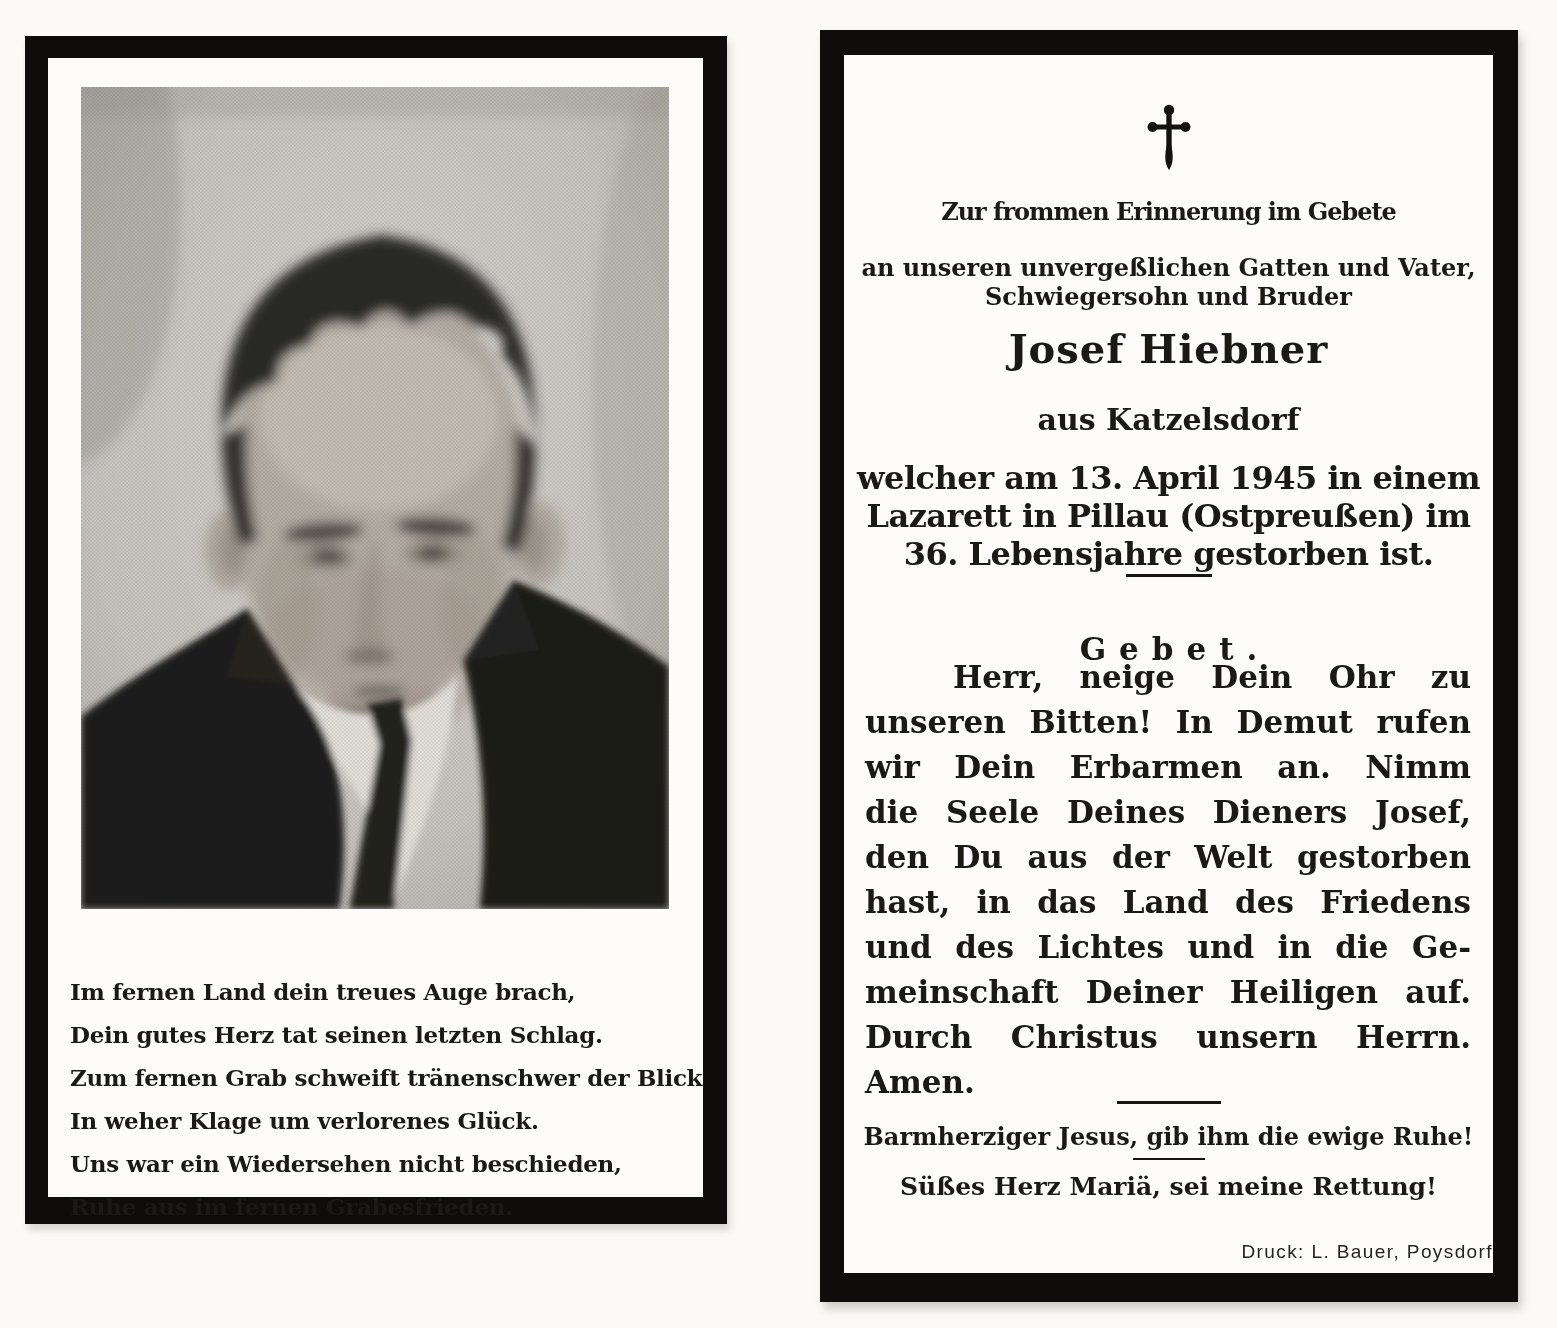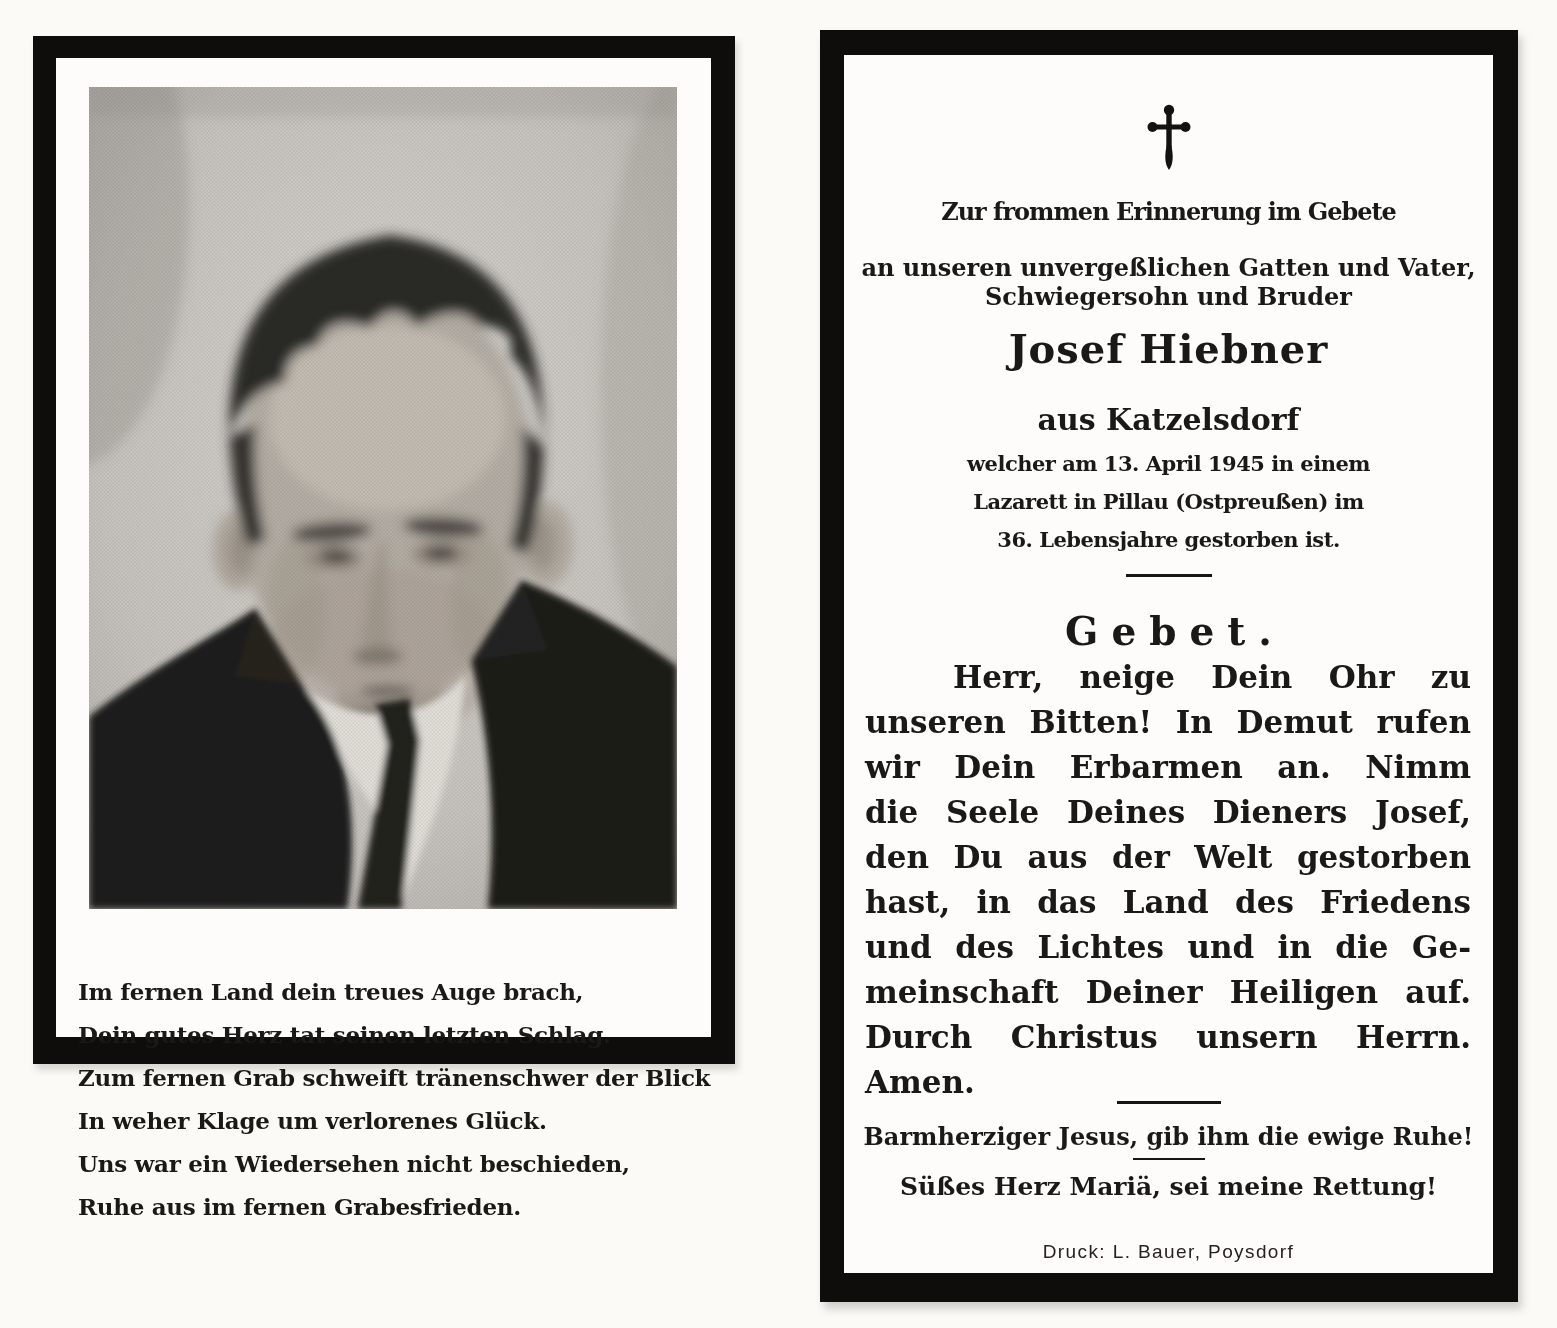--- a/index.html
+++ b/index.html
@@ -1,50 +1,50 @@
 <!DOCTYPE html>
 <html><head>
 <meta charset="utf-8">
 <style>
   html,body{margin:0;padding:0;}
   .page{position:relative;width:1557px;height:1328px;background:#fbfaf7;overflow:hidden;
         font-family:"DejaVu Serif",serif;color:#1b1916;}
   .card{position:absolute;background:#fdfcfa;box-sizing:border-box;border-style:solid;border-color:#0e0d0b;}
-  .card-left{left:33px;top:36px;width:702px;height:1028px;border-width:22px 24px 27px 23px;
+  .card-left{left:25px;top:36px;width:702px;height:1188px;border-width:22px 24px 27px 23px;
              box-shadow:3px 6px 7px rgba(60,55,45,.18);padding-left:12px;}
   .card-right{left:820px;top:30px;width:698px;height:1272px;border-width:25px 25px 29px 24px;
               box-shadow:4px 7px 8px rgba(60,55,45,.22);}
   .photo{position:absolute;left:33px;top:29px;width:588px;height:822px;}
   .photo svg{display:block;width:100%;height:100%;}
   .poem{position:absolute;left:22px;top:912px;right:6px;
         font-weight:700;font-size:23px;line-height:43px;letter-spacing:-.3px;white-space:nowrap;}
   
   .rc{position:absolute;left:0;right:0;text-align:center;font-weight:700;}
   .r-cross{top:48px;}
   .r-cross svg{display:inline-block;}
   .r-head{top:136px;font-size:24px;line-height:42px;letter-spacing:-1px;}
   .r-ded1{top:198px;font-size:24px;line-height:29px;}
   .r-ded2{top:227px;font-size:24px;line-height:29px;}
   .r-name{top:256px;font-size:40px;line-height:76px;letter-spacing:1px;}
   .r-origin{top:350px;font-size:30px;line-height:30px;}
-  .r-obit{top:390px;font-size:21px;line-height:38px;letter-spacing:-.5px;}
+  .r-obit{top:404px;font-size:32px;line-height:38px;letter-spacing:-.5px;}
   .rule{position:absolute;left:50%;transform:translateX(-50%);background:#17150f;}
   .r-rule1{top:519px;width:86px;height:3px;}
-  .r-gebet{top:553px;font-size:39px;letter-spacing:13px;text-indent:13px;}
+  .r-gebet{top:576px;font-size:31px;letter-spacing:13px;text-indent:13px;}
   .r-prayer{position:absolute;left:21px;width:606px;top:600px;
             font-weight:700;font-size:31px;line-height:45px;}
   .pline{text-align:justify;text-align-last:justify;}
   .pline.first{text-indent:88px;}
   .pline.last{text-align:last left;text-align-last:left;}
   .r-rule2{top:1046px;width:104px;height:3px;}
   .r-inv1{top:1066px;font-size:24px;line-height:31px;}
   .r-rule3{top:1103px;width:72px;height:2px;}
   .r-inv2{top:1116px;font-size:25px;line-height:31px;}
   .r-printer{top:1185px;font-family:"Liberation Sans",sans-serif;font-weight:400;
-             font-size:19px;line-height:23px;letter-spacing:1.4px;color:#26231f;}
+             font-size:19px;line-height:23px;letter-spacing:1.4px;color:#26231f;text-align:right;}
 </style>
 </head>
 <body>
 
 <div class="page">
 
   <div class="card card-left">
     <div class="photo">
       <svg viewBox="0 0 587 820" preserveAspectRatio="none">
         <defs>

